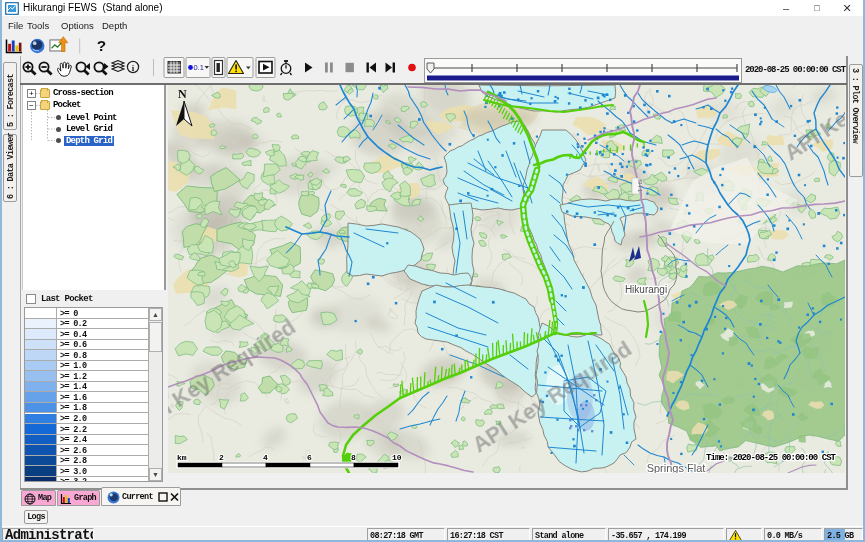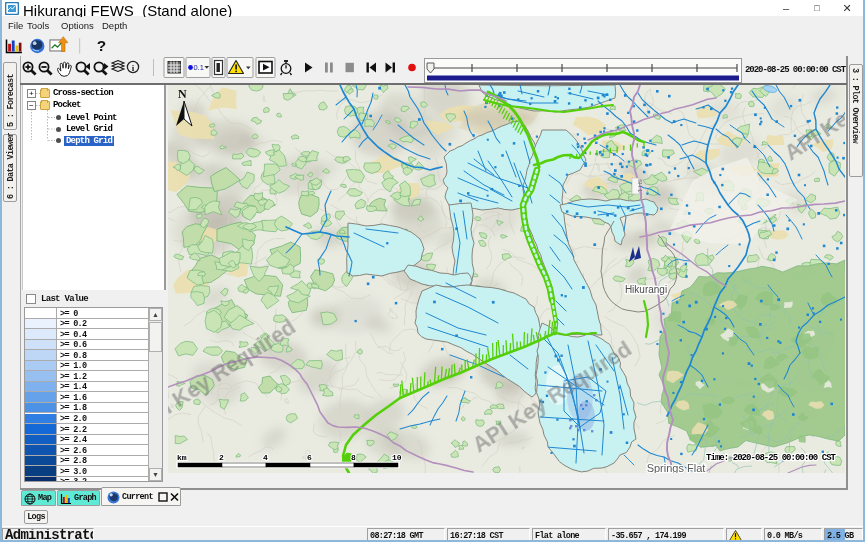--- a/index.html
+++ b/index.html
@@ -1,20 +1,20 @@
 <!DOCTYPE html>
 <html><head><meta charset="utf-8"><style>
 *{margin:0;padding:0;box-sizing:border-box}
 html,body{width:865px;height:542px;overflow:hidden;background:#f0f0f0;
   font-family:"Liberation Sans",sans-serif;position:relative}
 .abs{position:absolute}
 .mono{font-family:"Liberation Mono",monospace;font-weight:bold;letter-spacing:-0.7px;color:#111}
 
 #title{left:0;top:0;width:865px;height:17px;background:#fff;border-bottom:1px solid #efefef}
-#title .txt{left:23px;top:2px;font-size:15px;color:#000}
+#title .txt{left:23px;top:2px;font-size:10px;color:#000}
 .winbtn{top:0;width:30px;height:17px;color:#333;font-size:11px;text-align:center;line-height:16px}
 
 #menu{left:0;top:17px;width:865px;height:18px;background:#f0f0f0}
 #menu span{position:absolute;top:3px;font-size:9.5px;color:#1a1a1a}
 
 #tb{left:0;top:35px;width:865px;height:21px;background:#f0f0f0}
 
 #mainbg{left:0;top:56px;width:865px;height:468px;background:#f0f0f0}
 .vtab{border:1px solid #9c9c9c;border-radius:2px;background:#f2f1ee;color:#222;
   font-family:"Liberation Mono",monospace;font-weight:bold;font-size:8.5px;letter-spacing:-0.7px;
@@ -40,21 +40,21 @@
 #cb{left:4px;top:4px;width:10px;height:10px;background:#fff;border:1px solid #8a8a8a;position:absolute}
 #lv{left:19px;top:4px;position:absolute;font-size:9px}
 #ltable{left:2px;top:17px;width:139px;height:175px;background:#fff;border:1px solid #9a9a9a;position:absolute;overflow:hidden}
 .lrow{position:absolute;left:0;width:124px;height:10.55px;border-bottom:1px solid #ababab}
 .sw{position:absolute;left:0;top:0;width:32px;height:9.55px;border-right:1px solid #ababab}
 .ll{position:absolute;left:35px;top:0.5px;font-size:8.5px}
 #lsb{position:absolute;right:0;top:0;width:14px;height:100%;background:#ececea;border-left:1px solid #ababab}
 .sbtn{position:absolute;left:0;width:13px;height:13px;background:#f2f2f0;border:1px solid #b0b0b0;
   font-size:7px;text-align:center;line-height:12px;color:#444}
 
-.btab{position:absolute;border:1px solid #9c9c9c;border-radius:2px 2px 0 0;background:#5eead4;
+.btab{position:absolute;border:1px solid #9c9c9c;border-radius:2px 2px 0 0;background:#f9a8d4;
   font-family:"Liberation Mono",monospace;font-weight:bold;font-size:8.5px;letter-spacing:-0.7px;color:#111}
 #logs{left:24px;top:510px;width:24px;height:14px;border:1px solid #9c9c9c;border-radius:2px;
   background:#f4f3f1;font-size:8.5px;text-align:center;line-height:13px}
 
 #status{left:0;top:526px;width:865px;height:16px;background:#f0f0f0;border-top:1px solid #fff}
 .seg{position:absolute;top:1px;height:14px;border:1px solid #9f9f9f;border-right-color:#fff;
   border-bottom-color:#fff;background:#f0f0f0;font-size:8.5px;line-height:13px;padding-left:2px;
   white-space:nowrap;overflow:hidden}
 
 #edgeL{left:0;top:0;width:2px;height:542px;background:#8db8dc}
@@ -229,21 +229,21 @@
 <div class="trow" style="left:30px;top:15px">Pocket</div>
 <div class="bullet" style="left:33px;top:30px"></div>
 <div class="trow" style="left:43px;top:27.5px">Level Point</div>
 <div class="bullet" style="left:33px;top:41.5px"></div>
 <div class="trow" style="left:43px;top:39px">Level Grid</div>
 <div class="bullet" style="left:33px;top:53px"></div>
 <div class="trow" style="left:41px;top:50.5px"><span class="hl">Depth Grid</span></div>
   </div>
 <div class="abs" id="legend">
  <div id="cb"></div>
-    <span class="mono" id="lv">Last Value</span>
+    <span class="mono" id="lv">Last Pocket</span>
  <div id="ltable">
       <div class="lrow" style="top:0.00px">
         <div class="sw" style="background:#ffffff"></div>
         <span class="ll mono">&gt;= 0</span>
       </div>
 <div class="lrow" style="top:10.55px">
         <div class="sw" style="background:#eaf2fd"></div>
         <span class="ll mono">&gt;= 0.2</span>
       </div>
 <div class="lrow" style="top:21.10px">
@@ -1686,21 +1686,21 @@
  <svg width="22" height="11" style="position:absolute;left:56px;top:4px" viewBox="0 0 22 11">
   <rect x="1" y="1" width="8" height="8" fill="none" stroke="#111" stroke-width="1.4"></rect>
   <path d="M13,1.5 L20,8.5 M20,1.5 L13,8.5" stroke="#111" stroke-width="1.6"></path>
  </svg>
 </div>
 <div class="abs mono" id="logs">Logs</div>
 <div class="abs" id="status">
     <div class="seg" style="left:2px;width:92px"><span class="mono" style="font-size:14px">Administrator</span></div>
 <div class="seg" style="left:367px;width:78px"><span class="mono" style="font-size:8.5px">08:27:18 GMT</span></div>
 <div class="seg" style="left:447px;width:83px"><span class="mono" style="font-size:8.5px">16:27:18 CST</span></div>
-<div class="seg" style="left:532px;width:74px"><span class="mono" style="font-size:8.5px">Flat alone</span></div>
+<div class="seg" style="left:532px;width:74px"><span class="mono" style="font-size:8.5px">Stand alone</span></div>
 <div class="seg" style="left:608px;width:116px"><span class="mono" style="font-size:8.5px">-35.657 , 174.199</span></div>
 <div class="seg" style="left:726px;width:36px"><svg width="13" height="11" style="margin-top:1px" viewBox="0 0 13 11">
         <path d="M6.5,0.5 L12.5,10.5 L0.5,10.5 Z" fill="#ffe000" stroke="#222" stroke-width="0.8"></path>
         <rect x="5.9" y="3.2" width="1.2" height="4" fill="#111"></rect>
         <rect x="5.9" y="8.2" width="1.2" height="1.2" fill="#111"></rect>
       </svg></div>
 <div class="seg" style="left:764px;width:58px"><span class="mono" style="font-size:8.5px">0.0 MB/s</span></div>
 <div class="seg" style="left:824px;width:39px;background:linear-gradient(90deg,#7fb2e2 0 55%,#f0f0f0 55%)"><span class="mono" style="font-size:8.5px">2.5 GB</span></div>
   </div>
 <div class="abs" id="edgeL"></div>

